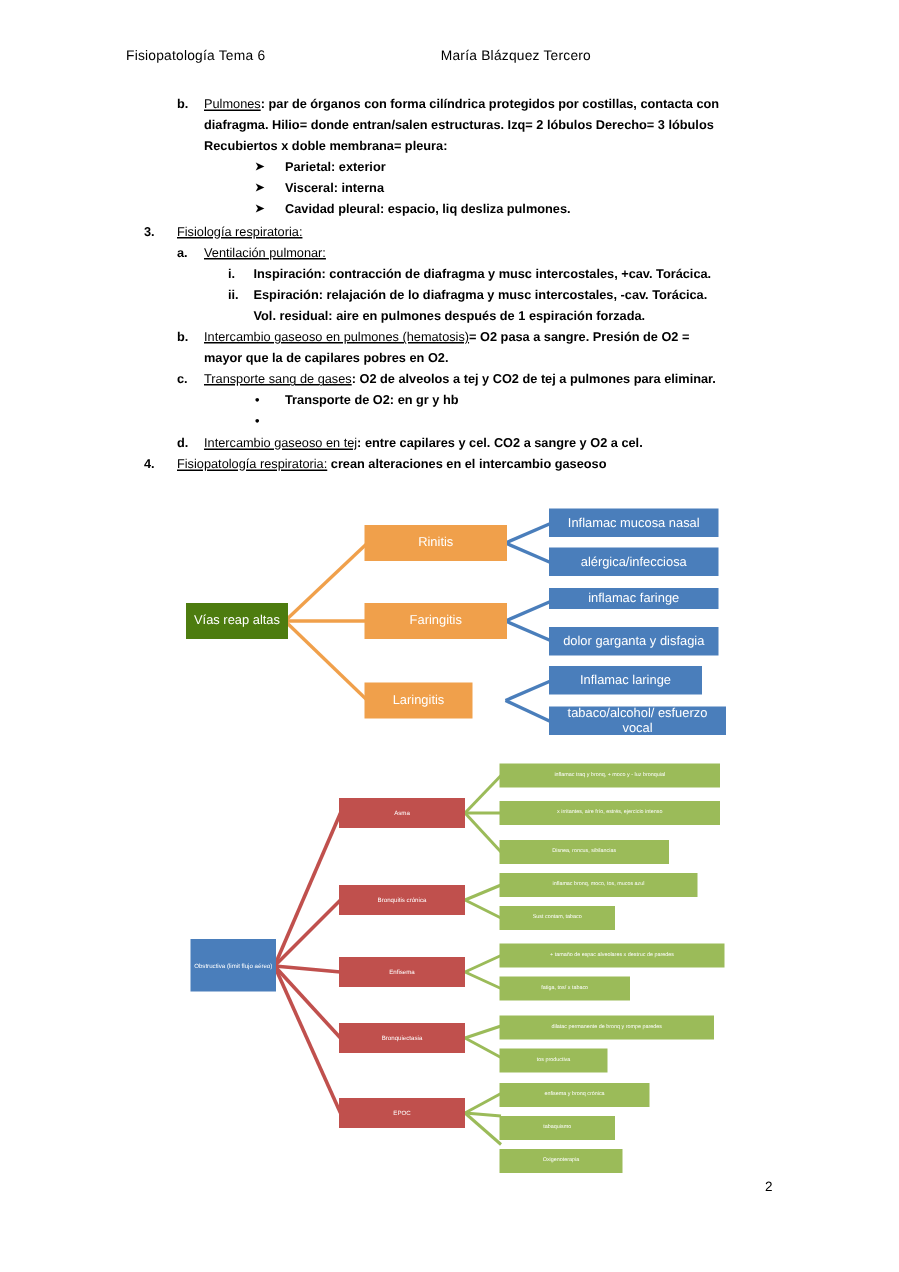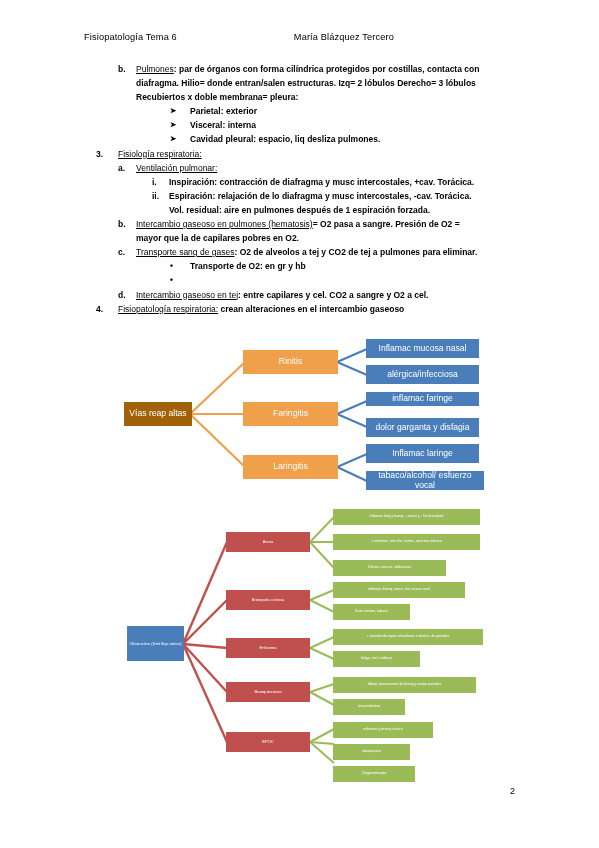--- a/index.html
+++ b/index.html
@@ -44,21 +44,21 @@
 
   
   .diagram{position:absolute;left:0;top:0;width:599px;height:848px;pointer-events:none;}
   .node{
     position:absolute;box-sizing:border-box;
     display:flex;align-items:center;justify-content:center;
     text-align:center;color:#fff;line-height:1.05;
     padding:1px 2px;
   }
   
-  .purple{background:#a16207;}
+  .purple{background:#4d7c0f;}
   .orange{background:#f0a04b;}
   .blue{background:#4a7ebb;}
   
   .lblue{background:#4a7ebb;}
   .red{background:#c0504d;}
   .green{background:#9bbb59;}
 
   .n-up{font-size:8.6px;}
   .n-lo{font-size:3.6px;}
   .n-lo-red{font-size:4.1px;}
@@ -196,29 +196,29 @@
       <path d="M310,742 L334,729"></path>
       <path d="M310,742 L334,744"></path>
       <path d="M310,742 L334,763"></path>
     </g>
   </svg>
 
   <div class="node purple n-up" style="left:124px;top:402px;width:68px;height:24px;">Vías reap altas</div>
 
   <div class="node orange n-up" style="left:243px;top:350px;width:95px;height:24px;">Rinitis</div>
   <div class="node orange n-up" style="left:243px;top:402px;width:95px;height:24px;">Faringitis</div>
-  <div class="node orange n-up" style="left:243px;top:455px;width:95px;height:24px;">Laringitis</div>
+  <div class="node orange n-up" style="left:243px;top:455px;width:72px;height:24px;">Laringitis</div>
 
   <div class="node blue n-up" style="left:366px;top:339px;width:113px;height:19px;">Inflamac mucosa nasal</div>
   <div class="node blue n-up" style="left:366px;top:365px;width:113px;height:19px;">alérgica/infecciosa</div>
 
   <div class="node blue n-up" style="left:366px;top:392px;width:113px;height:14px;">inflamac faringe</div>
   <div class="node blue n-up" style="left:366px;top:418px;width:113px;height:19px;">dolor garganta y disfagia</div>
 
-  <div class="node blue n-up" style="left:366px;top:444px;width:113px;height:19px;text-align:center;">Inflamac laringe</div>
+  <div class="node blue n-up" style="left:366px;top:444px;width:102px;height:19px;text-align:center;">Inflamac laringe</div>
   <div class="node blue n-up" style="left:366px;top:471px;width:118px;height:19px;">tabaco/alcohol/ esfuerzo vocal</div>
 
   <div class="node lblue n-lo-blue" style="left:127px;top:626px;width:57px;height:35px;line-height:1.25;">Obstructiva (limit flujo aéreo)</div>
 
   <div class="node red n-lo-red" style="left:226px;top:532px;width:84px;height:20px;">Asma</div>
   <div class="node red n-lo-red" style="left:226px;top:590px;width:84px;height:20px;">Bronquitis crónica</div>
   <div class="node red n-lo-red" style="left:226px;top:638px;width:84px;height:20px;">Enfisema</div>
   <div class="node red n-lo-red" style="left:226px;top:682px;width:84px;height:20px;">Bronquiectasia</div>
   <div class="node red n-lo-red" style="left:226px;top:732px;width:84px;height:20px;">EPOC</div>
 

